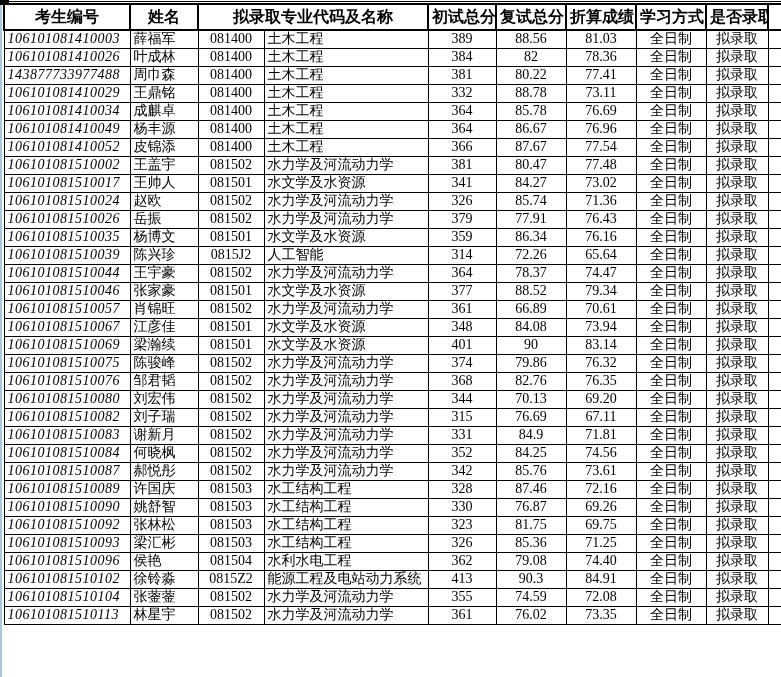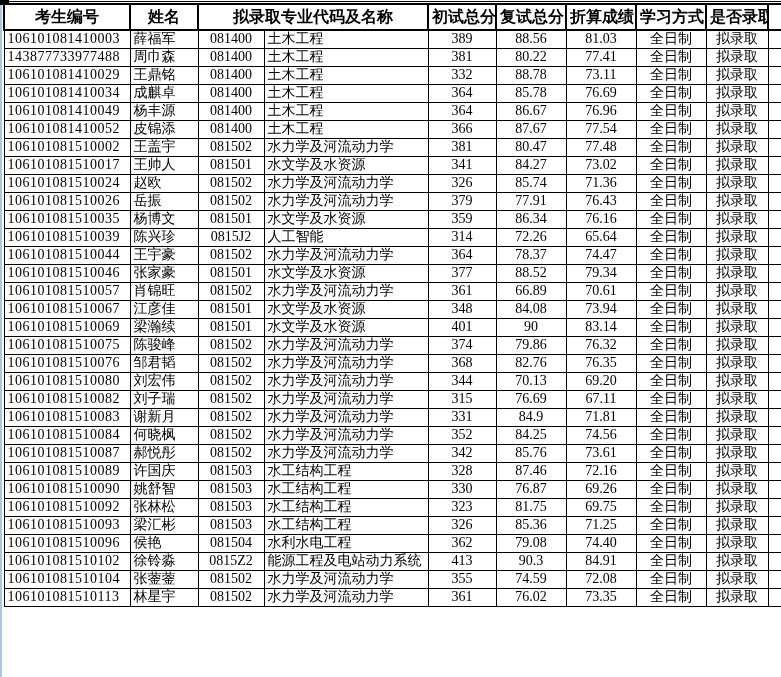--- a/index.html
+++ b/index.html
@@ -66,21 +66,21 @@
     border-width: 2px;
     padding-bottom: 0;
     margin-top: 24px;
   }
   .grid td {
     height: 16px;
     font-size: 14px;
   }
   .a-left   { text-align: left; }
   .a-center { text-align: center; }
-  .id-cell  { letter-spacing: 0.5px; padding-left: 4px; }
+  .id-cell  { letter-spacing: 0.5px; padding-left: 4px; font-style: italic; }
 </style>
 </head>
 <body>
 
 <div class="screen">
   <div class="window-edge"></div>
   <div class="top-line"></div>
   <div class="corner-mark"></div>
 
   <table class="grid">
@@ -116,20 +116,32 @@
       <td class="a-center">081400</td>
       <td class="a-left">土木工程</td>
       <td class="a-center">389</td>
       <td class="a-center">88.56</td>
       <td class="a-center">81.03</td>
       <td class="a-center">全日制</td>
       <td class="a-center">拟录取</td>
       <td></td>
     </tr>
 
+    <tr>
+      <td class="a-left id-cell">106101081410026</td>
+      <td class="a-left">叶成林</td>
+      <td class="a-center">081400</td>
+      <td class="a-left">土木工程</td>
+      <td class="a-center">384</td>
+      <td class="a-center">82</td>
+      <td class="a-center">78.36</td>
+      <td class="a-center">全日制</td>
+      <td class="a-center">拟录取</td>
+      <td></td>
+    </tr>
 
     <tr>
       <td class="a-left id-cell">143877733977488</td>
       <td class="a-left">周巾森</td>
       <td class="a-center">081400</td>
       <td class="a-left">土木工程</td>
       <td class="a-center">381</td>
       <td class="a-center">80.22</td>
       <td class="a-center">77.41</td>
       <td class="a-center">全日制</td>

